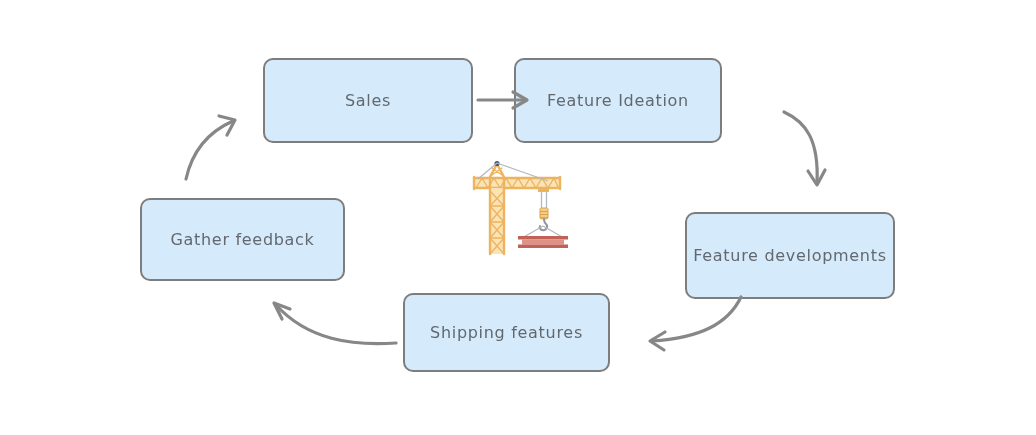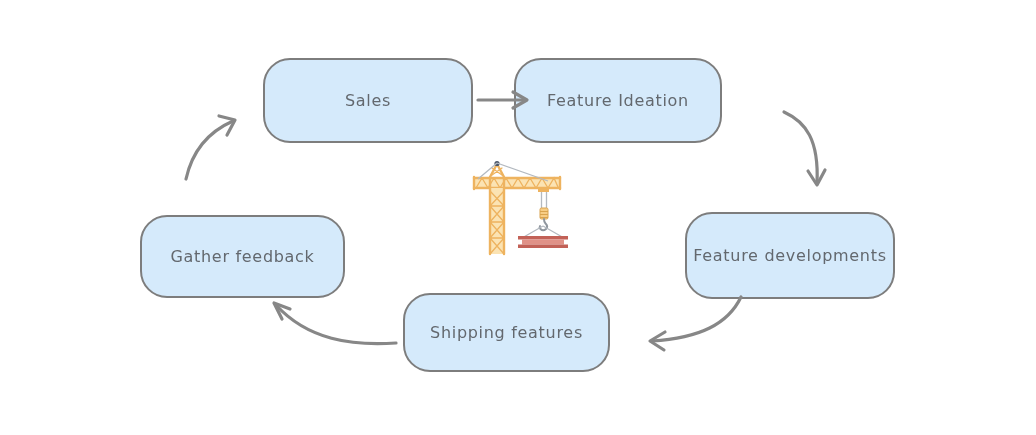--- a/index.html
+++ b/index.html
@@ -9,37 +9,37 @@
     height: 435px;
     background: var(--background, #ffffff);
     overflow: hidden;
     font-family: "DejaVu Sans", "Liberation Sans", sans-serif;
   }
   .node {
     position: absolute;
     box-sizing: border-box;
     background: var(--node-fill, #d5eafb);
     border: 2.5px solid var(--node-border, #7d7d7d);
-    border-radius: 27px;
+    border-radius: 10px;
     display: flex;
     align-items: center;
     justify-content: center;
   }
   .node-label {
     color: var(--node-text, #63686e);
     font-size: 16px;
     letter-spacing: 0.7px;
     white-space: nowrap;
     user-select: none;
   }
   #node-sales                { left: 263px; top:  58px; width: 210px; height: 85px; }
   #node-feature-ideation     { left: 514px; top:  58px; width: 208px; height: 85px; }
   #node-feature-developments { left: 685px; top: 212px; width: 210px; height: 87px; }
   #node-shipping-features    { left: 403px; top: 293px; width: 207px; height: 79px; }
-  #node-gather-feedback      { left: 140px; top: 198px; width: 205px; height: 83px; margin-top: 17px; }
+  #node-gather-feedback      { left: 140px; top: 198px; width: 205px; height: 83px; }
 
   #arrow-layer {
     position: absolute;
     left: 0; top: 0;
     width: 1036px; height: 435px;
     pointer-events: none;
   }
   .arrow-path {
     stroke: var(--arrow, #878787);
     stroke-width: 3.2;

